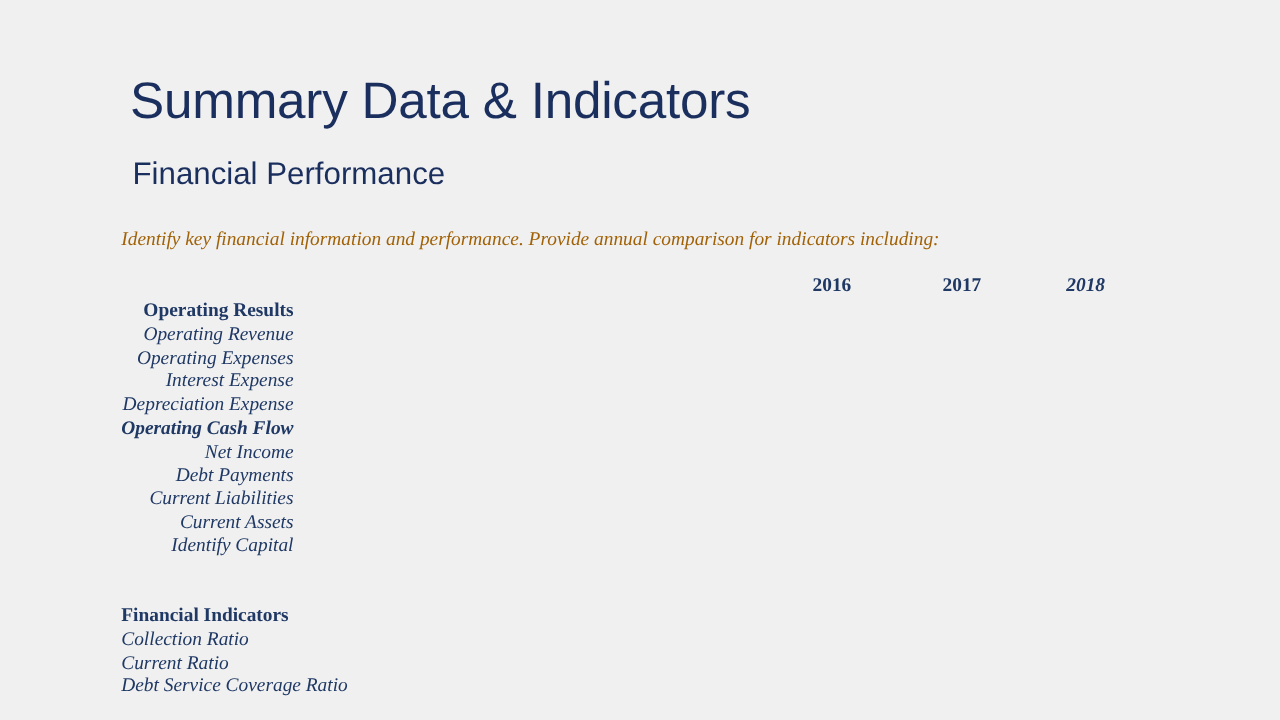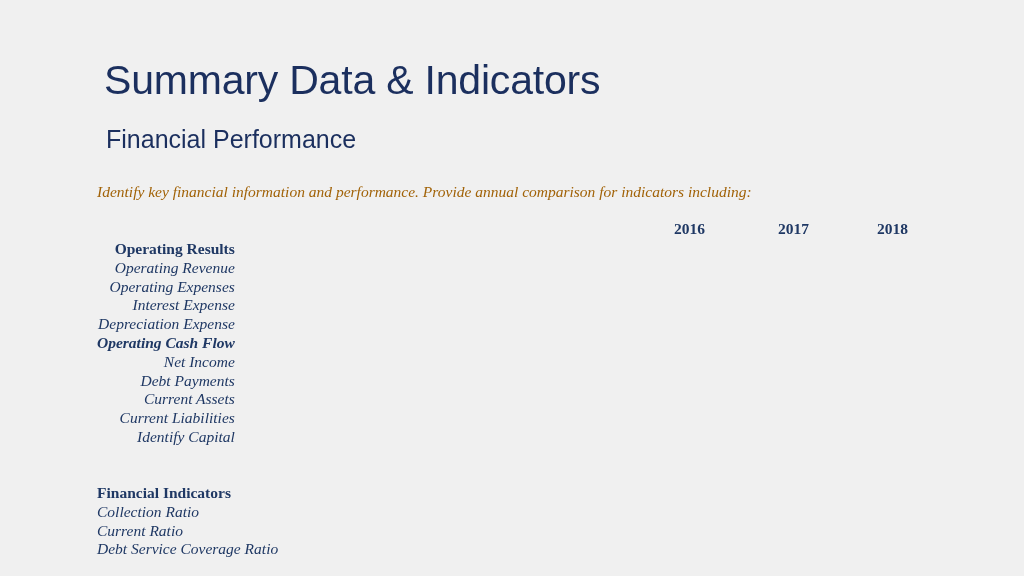--- a/index.html
+++ b/index.html
@@ -49,37 +49,37 @@
     left: 69px;
     top: 183px;
     font-family: "Liberation Serif", serif;
     font-style: italic;
     font-size: 15.5px;
     color: #a16207;
     white-space: nowrap;
   }
   .year-row {
     position: absolute;
-    left: 640px;
+    left: 616px;
     top: 220px;
     width: 300px;
     height: 20px;
   }
   .year {
     position: absolute;
     top: 0;
     font-family: "Liberation Serif", serif;
     font-weight: bold;
     font-size: 15.5px;
     color: #1f3864;
     white-space: nowrap;
   }
   .year.y0 { left: 6px; }
   .year.y1 { left: 110px; }
-  .year.y2 { left: 209px; }
+  .year.y2 { left: 209px; font-style: italic; }
 
   .list-block {
     position: absolute;
     left: 69px;
     font-family: "Liberation Serif", serif;
     font-size: 15.5px;
     color: #1f3864;
     line-height: 18.8px;
   }
   #operating-results-block { top: 240px; text-align: right; }
@@ -119,22 +119,22 @@
 
   <div class="list-block" id="operating-results-block">
     <div class="row head">Operating Results</div>
     <div class="row">Operating Revenue</div>
     <div class="row">Operating Expenses</div>
     <div class="row">Interest Expense</div>
     <div class="row">Depreciation Expense</div>
     <div class="row head-italic">Operating Cash Flow</div>
     <div class="row">Net Income</div>
     <div class="row">Debt Payments</div>
+    <div class="row">Current Liabilities</div>
     <div class="row">Current Assets</div>
-    <div class="row">Current Liabilities</div>
     <div class="row">Identify Capital</div>
   </div>
 
   <div class="list-block" id="financial-indicators-block">
     <div class="row head">Financial Indicators</div>
     <div class="row">Collection Ratio</div>
     <div class="row">Current Ratio</div>
     <div class="row">Debt Service Coverage Ratio</div>
   </div>
 

